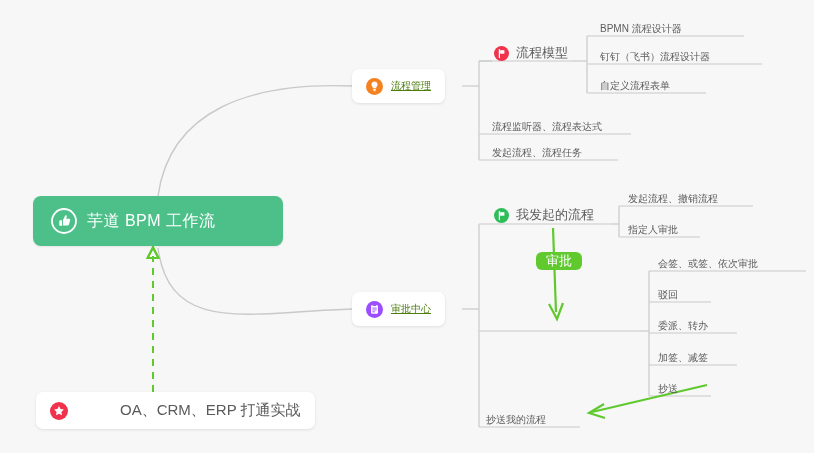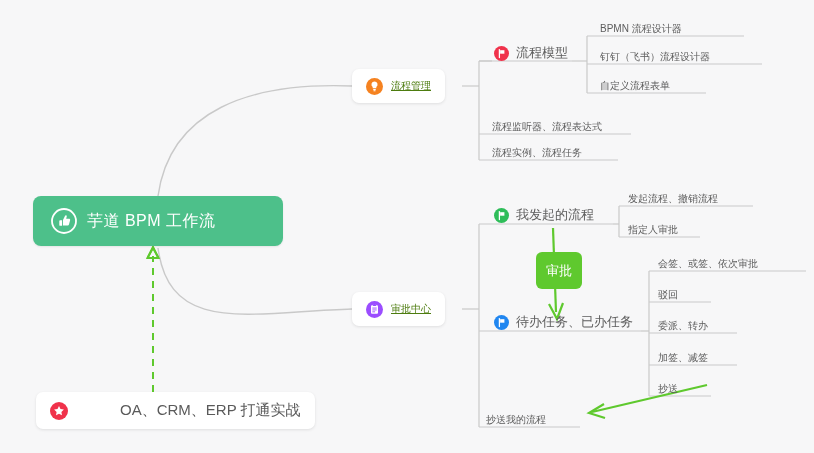--- a/index.html
+++ b/index.html
@@ -88,21 +88,21 @@
     align-items: center;
   }
   .sub-node .sub-label {
     margin-left: 7px;
   }
 
   
   .badge-node {
     background: #5fc92e;
     border-radius: 6px;
-    height: 37px;
+    height: 18px;
     padding: 0 10px;
     justify-content: center;
     z-index: 5;
   }
   .badge-label {
     color: #ffffff;
     font-size: 13px;
   }
 
   
@@ -220,21 +220,21 @@
   </div>
   <div class="node leaf-node" style="left:600px; top:67px;">
     <span class="leaf-label">自定义流程表单</span>
   </div>
 
   <div class="node leaf-node" style="left:492px; top:108px;">
     <span class="leaf-label">流程监听器、流程表达式</span>
   </div>
 
   <div class="node leaf-node" style="left:492px; top:134px;">
-    <span class="leaf-label">流程实例、流程任务</span>
+    <span class="leaf-label">发起流程、流程任务</span>
   </div>
 
   <div class="node card-node wide" style="left:352px; top:292px;">
     <span class="icon">
       <svg width="17" height="17" viewBox="0 0 17 17">
         <circle cx="8.5" cy="8.5" r="8.5" fill="#9b4dff"></circle>
         <rect x="5" y="4.2" width="7" height="8.6" rx="1.1" fill="#ffffff"></rect>
         <rect x="6.9" y="3.1" width="3.2" height="2" rx="0.7" fill="#ffffff"></rect>
         <rect x="6.9" y="3.1" width="3.2" height="2" rx="0.7" fill="#9b4dff"></rect>
         <rect x="6.3" y="6.6" width="4.4" height="0.9" fill="#9b4dff"></rect>
@@ -260,30 +260,20 @@
     <span class="leaf-label">发起流程、撤销流程</span>
   </div>
   <div class="node leaf-node" style="left:628px; top:211px;">
     <span class="leaf-label">指定人审批</span>
   </div>
 
   <div class="node badge-node" style="left:536px; top:252px;">
     <span class="badge-label">审批</span>
   </div>
 
-  <div class="node sub-node" style="left:494px; top:309px;">
-    <span class="icon">
-      <svg width="15" height="15" viewBox="0 0 15 15">
-        <circle cx="7.5" cy="7.5" r="7.5" fill="#2086f0"></circle>
-        <path d="M5.4 3.6v8" stroke="#ffffff" stroke-width="1.25" stroke-linecap="round"></path>
-        <path d="M6.1 4.2h4.3v3.5H6.1z" fill="#ffffff"></path>
-      </svg>
-    </span>
-    <span class="sub-label">待办任务、已办任务</span>
-  </div>
 
   <div class="node leaf-node" style="left:658px; top:245px;">
     <span class="leaf-label">会签、或签、依次审批</span>
   </div>
   <div class="node leaf-node" style="left:658px; top:276px;">
     <span class="leaf-label">驳回</span>
   </div>
   <div class="node leaf-node" style="left:658px; top:307px;">
     <span class="leaf-label">委派、转办</span>
   </div>

